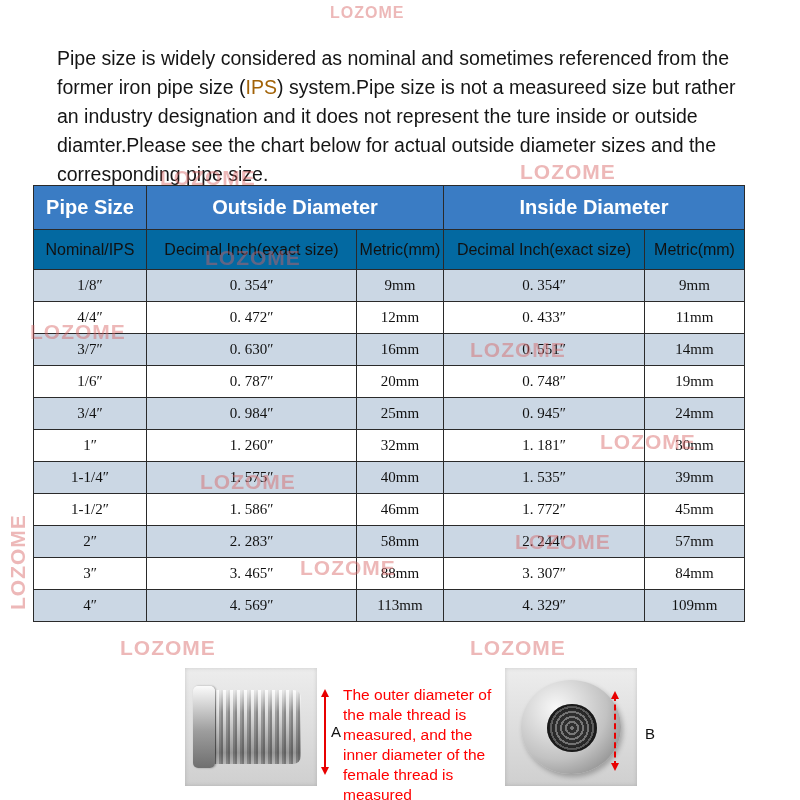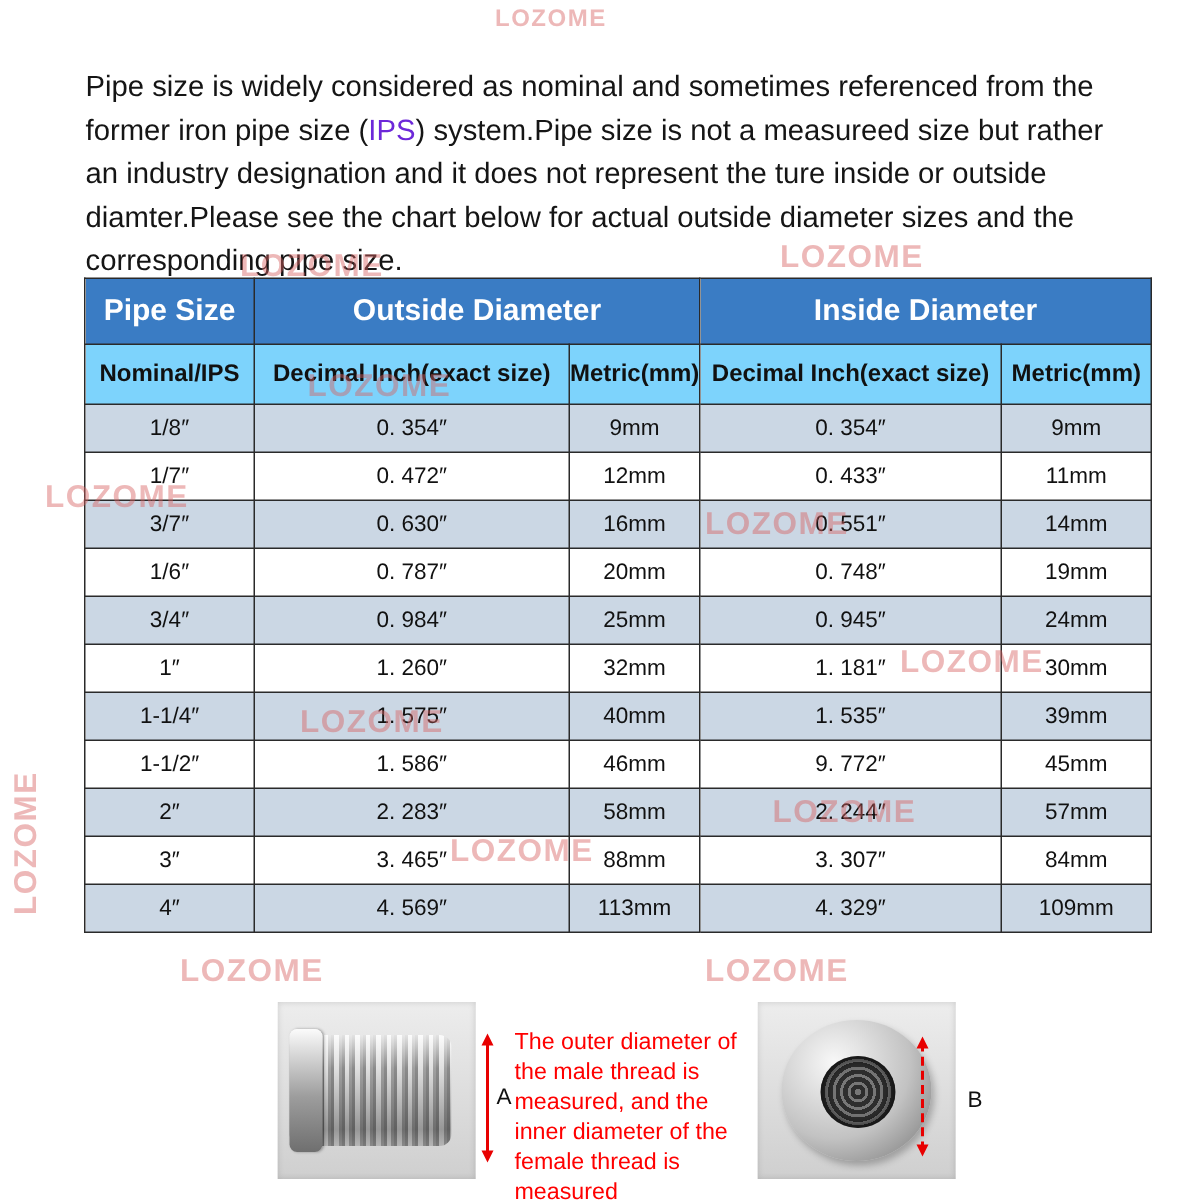--- a/index.html
+++ b/index.html
@@ -6,35 +6,35 @@
   body {
     width:800px; height:800px; position:relative; overflow:hidden;
     background:#ffffff; font-family:"Liberation Sans", sans-serif; color:#111;
   }
 
   
   .intro {
     position:absolute; left:57px; top:24px; width:700px;
     font-size:19.5px; line-height:29px; color:#151515;
   }
-  .ips { color:#6d28d9; }
-
-  
-  .table-wrap { position:absolute; left:56px; top:185px; width:711px; }
+  .ips { color:#a16207; }
+
+  
+  .table-wrap { position:absolute; left:33px; top:185px; width:711px; }
   table { border-collapse:collapse; width:100%; table-layout:fixed; }
   th, td { border:1px solid #2a2a2a; text-align:center; padding:0; overflow:hidden; }
   thead tr.main th {
     background:#3a7cc4; color:#ffffff; font-size:20px; font-weight:bold; height:43px;
   }
   thead tr.sub th {
-    background:#7dd3fc; color:#111; font-size:16px; font-weight:bold; height:39px;
+    background:#0369a1; color:#111; font-size:16px; font-weight:normal; height:39px;
   }
   tbody td {
     height:31px; font-size:15px;
-    font-family:Liberation Sans, sans-serif;
+    font-family:Liberation Serif, serif;
     background:#ffffff;
   }
   tbody tr:nth-child(odd) td { background:#cbd7e4; }
 
   
   .wm {
     position:absolute; color:rgba(214,98,98,0.45); font-weight:bold;
     font-size:21px; letter-spacing:1px; pointer-events:none; white-space:nowrap;
   }
   .wm.small { font-size:16px; }
@@ -126,21 +126,21 @@
     </thead>
     <tbody>
         <tr>
           <td>1/8″</td>
           <td>0. 354″</td>
           <td>9mm</td>
           <td>0. 354″</td>
           <td>9mm</td>
         </tr>
         <tr>
-          <td>1/7″</td>
+          <td>4/4″</td>
           <td>0. 472″</td>
           <td>12mm</td>
           <td>0. 433″</td>
           <td>11mm</td>
         </tr>
         <tr>
           <td>3/7″</td>
           <td>0. 630″</td>
           <td>16mm</td>
           <td>0. 551″</td>
@@ -171,21 +171,21 @@
           <td>1-1/4″</td>
           <td>1. 575″</td>
           <td>40mm</td>
           <td>1. 535″</td>
           <td>39mm</td>
         </tr>
         <tr>
           <td>1-1/2″</td>
           <td>1. 586″</td>
           <td>46mm</td>
-          <td>9. 772″</td>
+          <td>1. 772″</td>
           <td>45mm</td>
         </tr>
         <tr>
           <td>2″</td>
           <td>2. 283″</td>
           <td>58mm</td>
           <td>2. 244″</td>
           <td>57mm</td>
         </tr>
         <tr>

